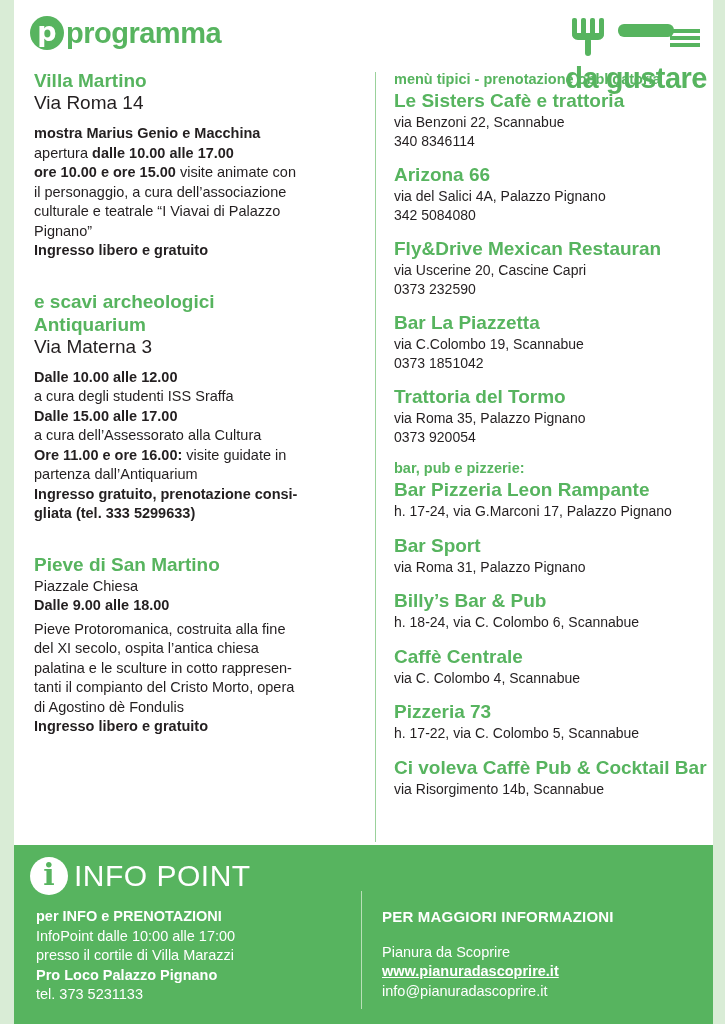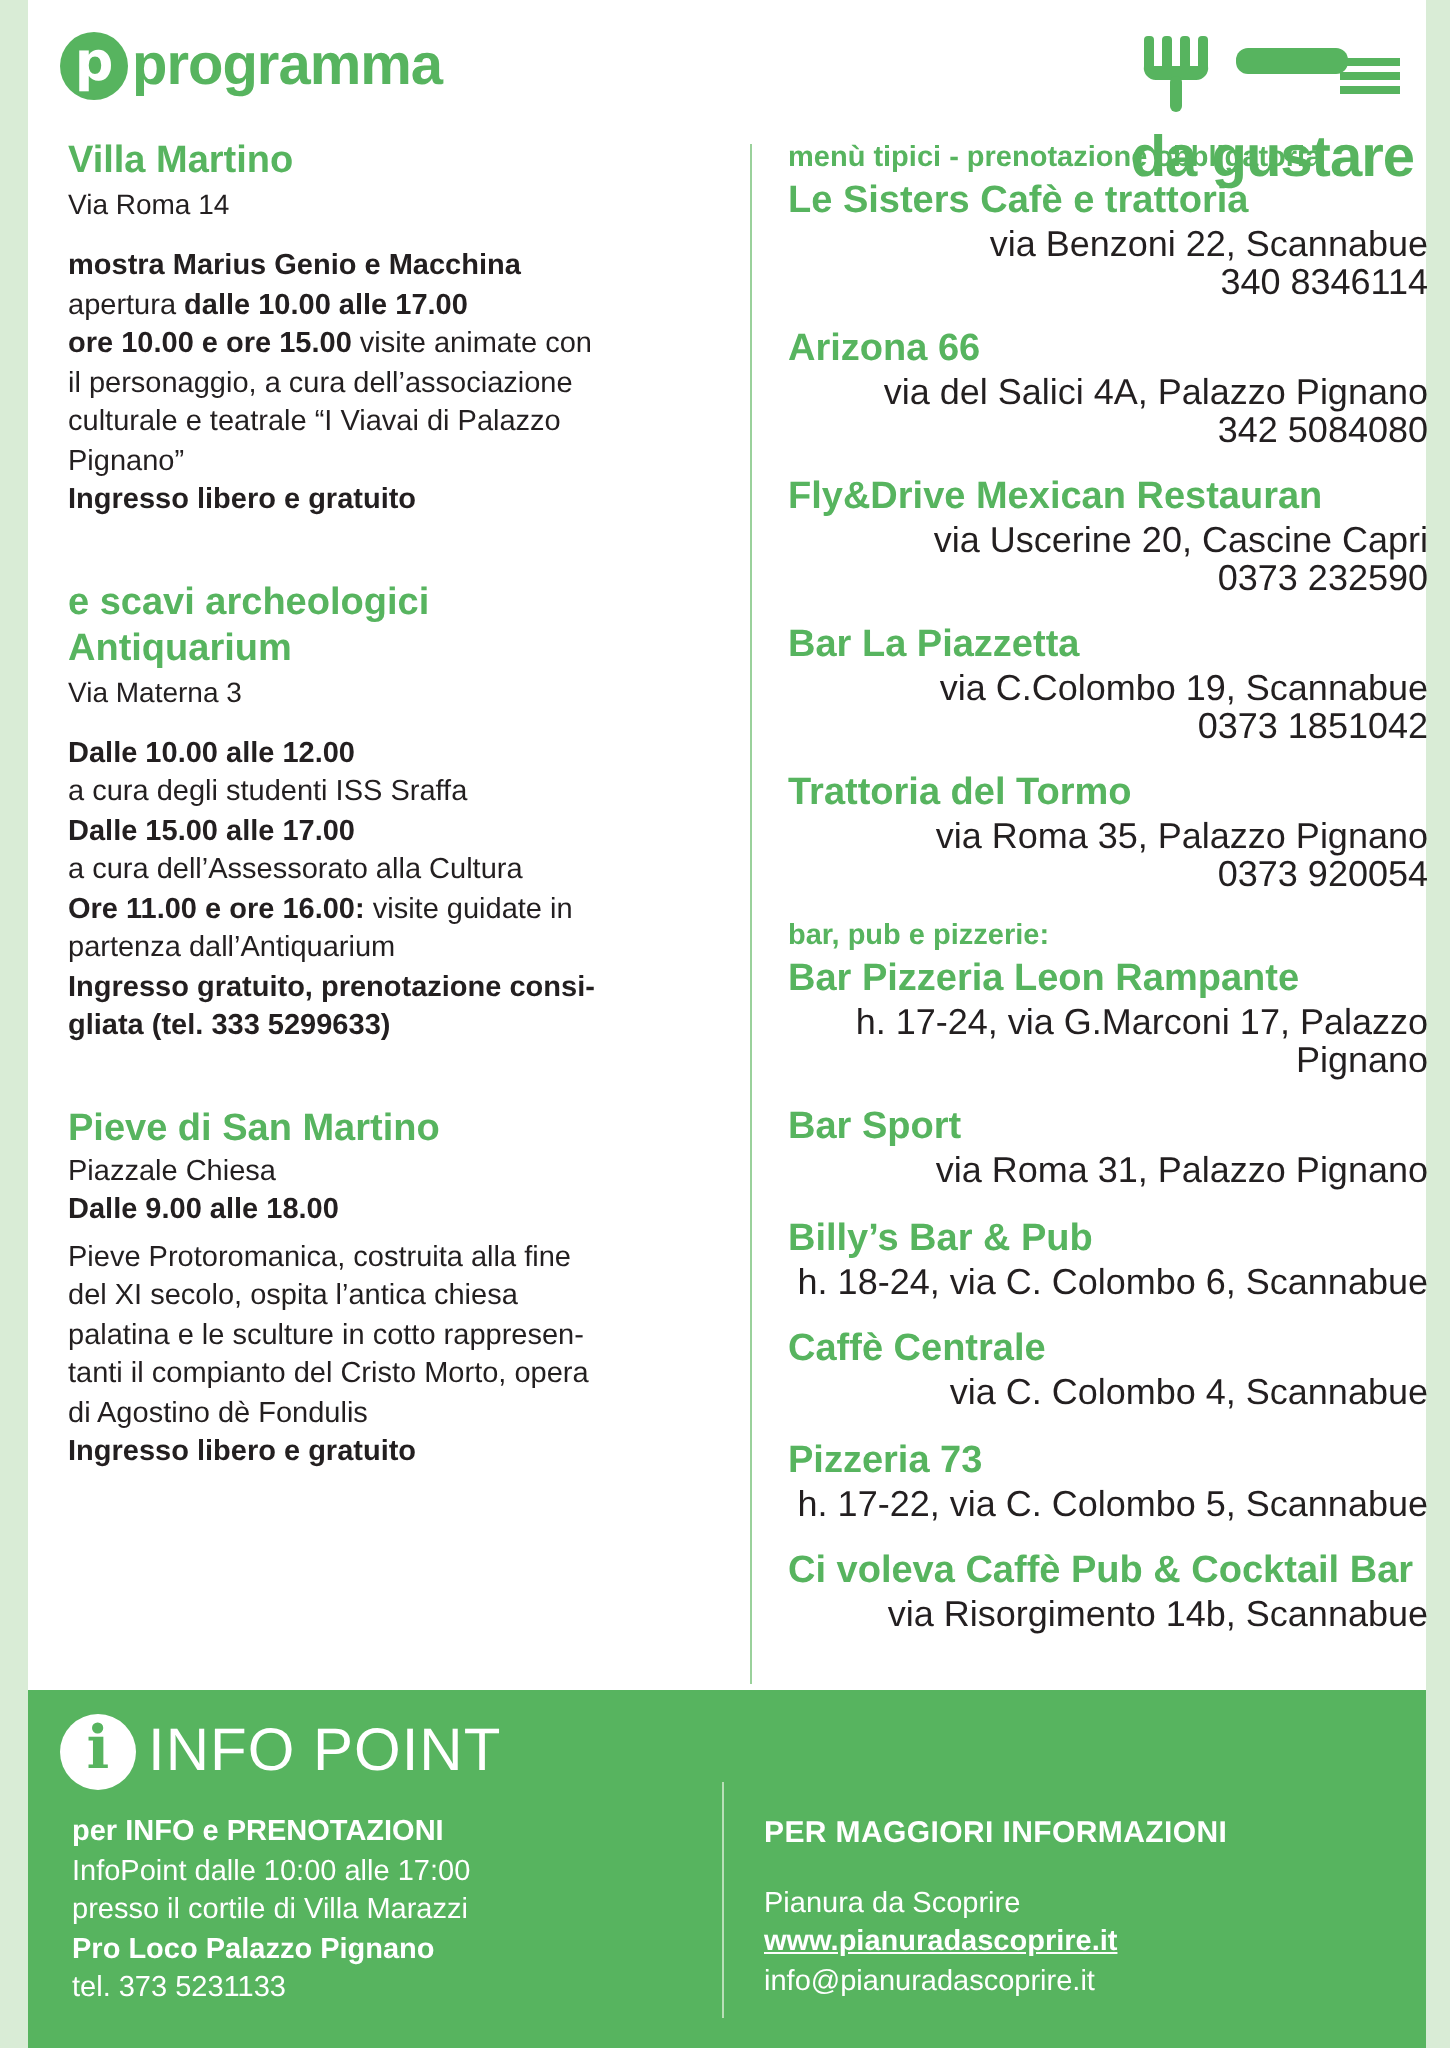--- a/index.html
+++ b/index.html
@@ -102,21 +102,21 @@
 
   .venue { margin-bottom: 2px; }
   .venue-title {
     color: #57b45f;
     font-size: 19px;
     font-weight: bold;
     line-height: 22px;
     margin: 0 0 1px 0;
   }
   .venue-addr {
-    font-size: 14px;
+    font-size: 19px;
     line-height: 19px;
     margin: 0 0 12px 0;
   }
   .blk {
     font-size: 14.5px;
     line-height: 19.5px;
     margin: 0 0 12px 0;
   }
   .blk b { font-weight: bold; }
   .spacer-lg { height: 18px; }
@@ -131,24 +131,23 @@
     line-height: 18px;
   }
   .rname {
     color: #57b45f;
     font-size: 19px;
     font-weight: bold;
     line-height: 23px;
     margin: 0 0 1px 0;
   }
   .rline {
-    font-size: 18px;
+    font-size: 14px;
     line-height: 18.5px;
     margin: 0;
-    text-align: right;
   }
 
   
   .infoband {
     position: absolute;
     left: 14px; right: 12px;
     top: 845px; height: 179px;
     background: #57b45f;
     color: #ffffff;
   }

